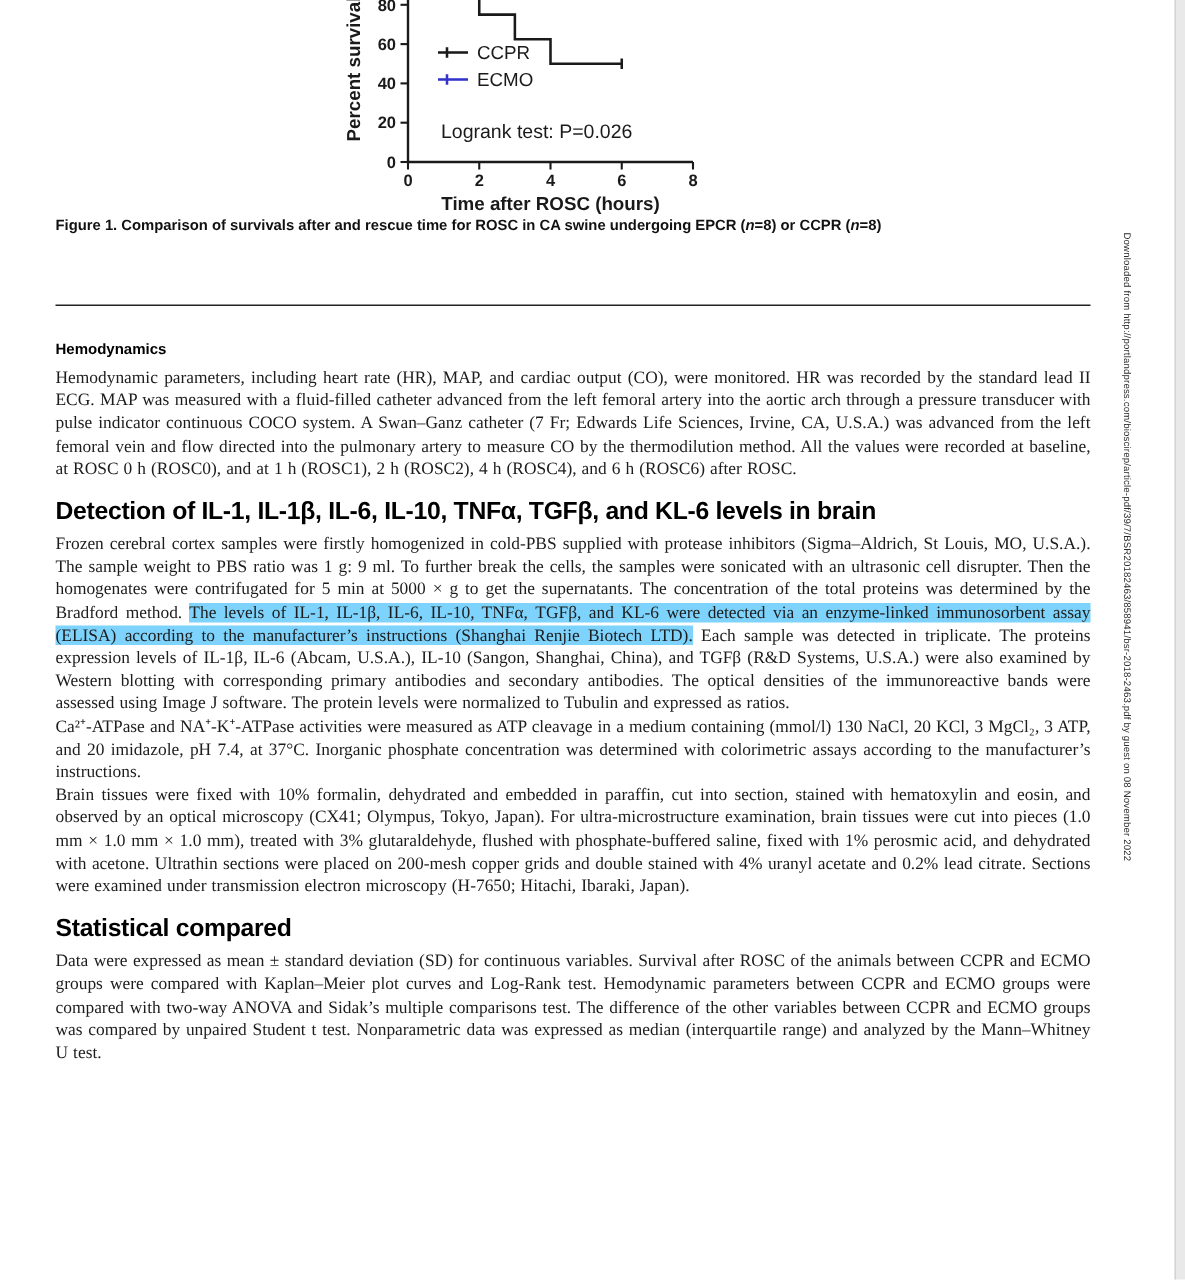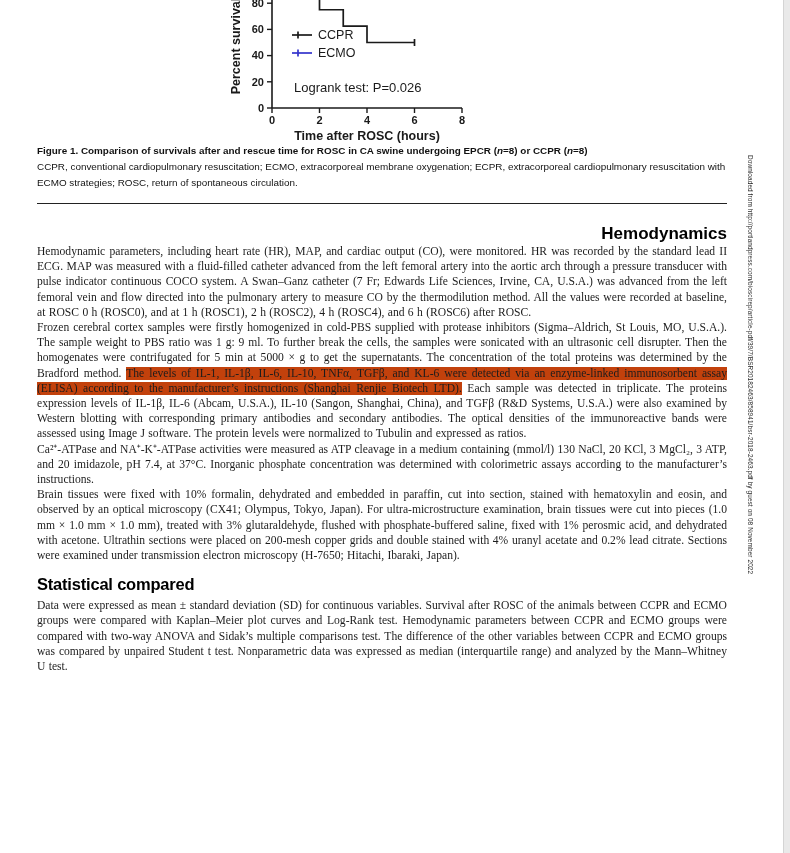--- a/index.html
+++ b/index.html
@@ -24,32 +24,32 @@
   .cb{font-weight:bold;}
   .ci{font-style:italic;}
   .caption-rule{
     position:absolute;left:37px;top:203px;width:690px;margin:0;
     border:none;border-top:1.3px solid #222;
   }
 
   
   .content{position:absolute;left:37px;top:226px;width:690px;}
   .content h3{
-    font-family:"Liberation Sans", sans-serif;font-size:17px;line-height:15px;
-    margin:0 0 3px 0;color:#000;text-align:right;
+    font-family:"Liberation Sans", sans-serif;font-size:10px;line-height:15px;
+    margin:0 0 3px 0;color:#000;
   }
   .content h2{
     font-family:"Liberation Sans", sans-serif;font-size:16.5px;line-height:19px;
     margin:12px 0 4px 0;color:#000;letter-spacing:-0.2px;
   }
   .content p{
     margin:0;font-size:11.6px;line-height:15.2px;text-align:justify;
     word-spacing:0.04em;color:#1c1c1c;
   }
-  .hl{background:#c2410c;}
+  .hl{background:#7dd3fc;}
 
   
   .watermark{
     position:absolute;left:754px;top:155px;
     transform:rotate(90deg);transform-origin:0 0;
     font-family:"Liberation Sans", sans-serif;font-size:6.4px;
     letter-spacing:0.12px;color:#2a2a2a;white-space:nowrap;
   }
   .scroll-strip{
     position:absolute;right:0;top:0;width:6px;height:853px;
@@ -98,29 +98,29 @@
         <line x1="70" y1="77.5" x2="70" y2="84.5" stroke="#3333cc" stroke-width="1.7"></line>
         <text x="90" y="85.2" font-size="12.5" fill="#1a1a1a">ECMO</text>
         <text x="66" y="120" font-size="13" fill="#1a1a1a">Logrank test: P=0.026</text>
         <text x="12" y="74" font-size="12.5" font-weight="bold" fill="#1a1a1a" text-anchor="middle" transform="rotate(-90 12 74)">Percent survival</text>
         <text x="139" y="168" font-size="12.5" font-weight="bold" fill="#1a1a1a" text-anchor="middle">Time after ROSC (hours)</text>
       </svg>
     </div>
 
   <div class="caption">
     <span class="cap-line1"><span class="cb">Figure 1.</span><span class="cb"> Comparison of survivals after and rescue time for ROSC in CA swine undergoing EPCR (</span><span class="cb ci">n</span><span class="cb">=8) or CCPR (</span><span class="cb ci">n</span><span class="cb">=8)</span></span>
-    <span class="cap-desc">CCPR, conventional cardiopulmonary resuscitation; ECMO, extracorporeal membrane oxygenation; ECPR, extracorporeal cardiopulmonary resuscitation with ECMO strategies; ROSC, return of spontaneous circulation.</span>
   </div>
 
   <hr class="caption-rule">
 
   <div class="content">
     <h3>Hemodynamics</h3>
     <p>Hemodynamic parameters, including heart rate (HR), MAP, and cardiac output (CO), were monitored. HR was recorded by the standard lead II ECG. MAP was measured with a fluid-filled catheter advanced from the left femoral artery into the aortic arch through a pressure transducer with pulse indicator continuous COCO system. A Swan–Ganz catheter (7 Fr; Edwards Life Sciences, Irvine, CA, U.S.A.) was advanced from the left femoral vein and flow directed into the pulmonary artery to measure CO by the thermodilution method. All the values were recorded at baseline, at ROSC 0 h (ROSC0), and at 1 h (ROSC1), 2 h (ROSC2), 4 h (ROSC4), and 6 h (ROSC6) after ROSC.</p>
 
+    <h2>Detection of IL-1, IL-1β, IL-6, IL-10, TNFα, TGFβ, and KL-6 levels in brain</h2>
     <p><span>Frozen cerebral cortex samples were firstly homogenized in cold-PBS supplied with protease inhibitors (Sigma–Aldrich, St Louis, MO, U.S.A.). The sample weight to PBS ratio was 1 g: 9 ml. To further break the cells, the samples were sonicated with an ultrasonic cell disrupter. Then the homogenates were contrifugated for 5 min at 5000 × g to get the supernatants. The concentration of the total proteins was determined by the Bradford method. </span><span class="hl">The levels of IL-1, IL-1β, IL-6, IL-10, TNFα, TGFβ, and KL-6 were detected via an enzyme-linked immunosorbent assay (ELISA) according to the manufacturer’s instructions (Shanghai Renjie Biotech LTD).</span><span> Each sample was detected in triplicate. The proteins expression levels of IL-1β, IL-6 (Abcam, U.S.A.), IL-10 (Sangon, Shanghai, China), and TGFβ (R&amp;D Systems, U.S.A.) were also examined by Western blotting with corresponding primary antibodies and secondary antibodies. The optical densities of the immunoreactive bands were assessed using Image J software. The protein levels were normalized to Tubulin and expressed as ratios.</span></p>
 
     <p>Ca²⁺-ATPase and NA⁺-K⁺-ATPase activities were measured as ATP cleavage in a medium containing (mmol/l) 130 NaCl, 20 KCl, 3 MgCl₂, 3 ATP, and 20 imidazole, pH 7.4, at 37°C. Inorganic phosphate concentration was determined with colorimetric assays according to the manufacturer’s instructions.</p>
 
     <p>Brain tissues were fixed with 10% formalin, dehydrated and embedded in paraffin, cut into section, stained with hematoxylin and eosin, and observed by an optical microscopy (CX41; Olympus, Tokyo, Japan). For ultra-microstructure examination, brain tissues were cut into pieces (1.0 mm × 1.0 mm × 1.0 mm), treated with 3% glutaraldehyde, flushed with phosphate-buffered saline, fixed with 1% perosmic acid, and dehydrated with acetone. Ultrathin sections were placed on 200-mesh copper grids and double stained with 4% uranyl acetate and 0.2% lead citrate. Sections were examined under transmission electron microscopy (H-7650; Hitachi, Ibaraki, Japan).</p>
 
     <h2>Statistical compared</h2>
     <p>Data were expressed as mean ± standard deviation (SD) for continuous variables. Survival after ROSC of the animals between CCPR and ECMO groups were compared with Kaplan–Meier plot curves and Log-Rank test. Hemodynamic parameters between CCPR and ECMO groups were compared with two-way ANOVA and Sidak’s multiple comparisons test. The difference of the other variables between CCPR and ECMO groups was compared by unpaired Student t test. Nonparametric data was expressed as median (interquartile range) and analyzed by the Mann–Whitney U test.</p>
   </div>
 

